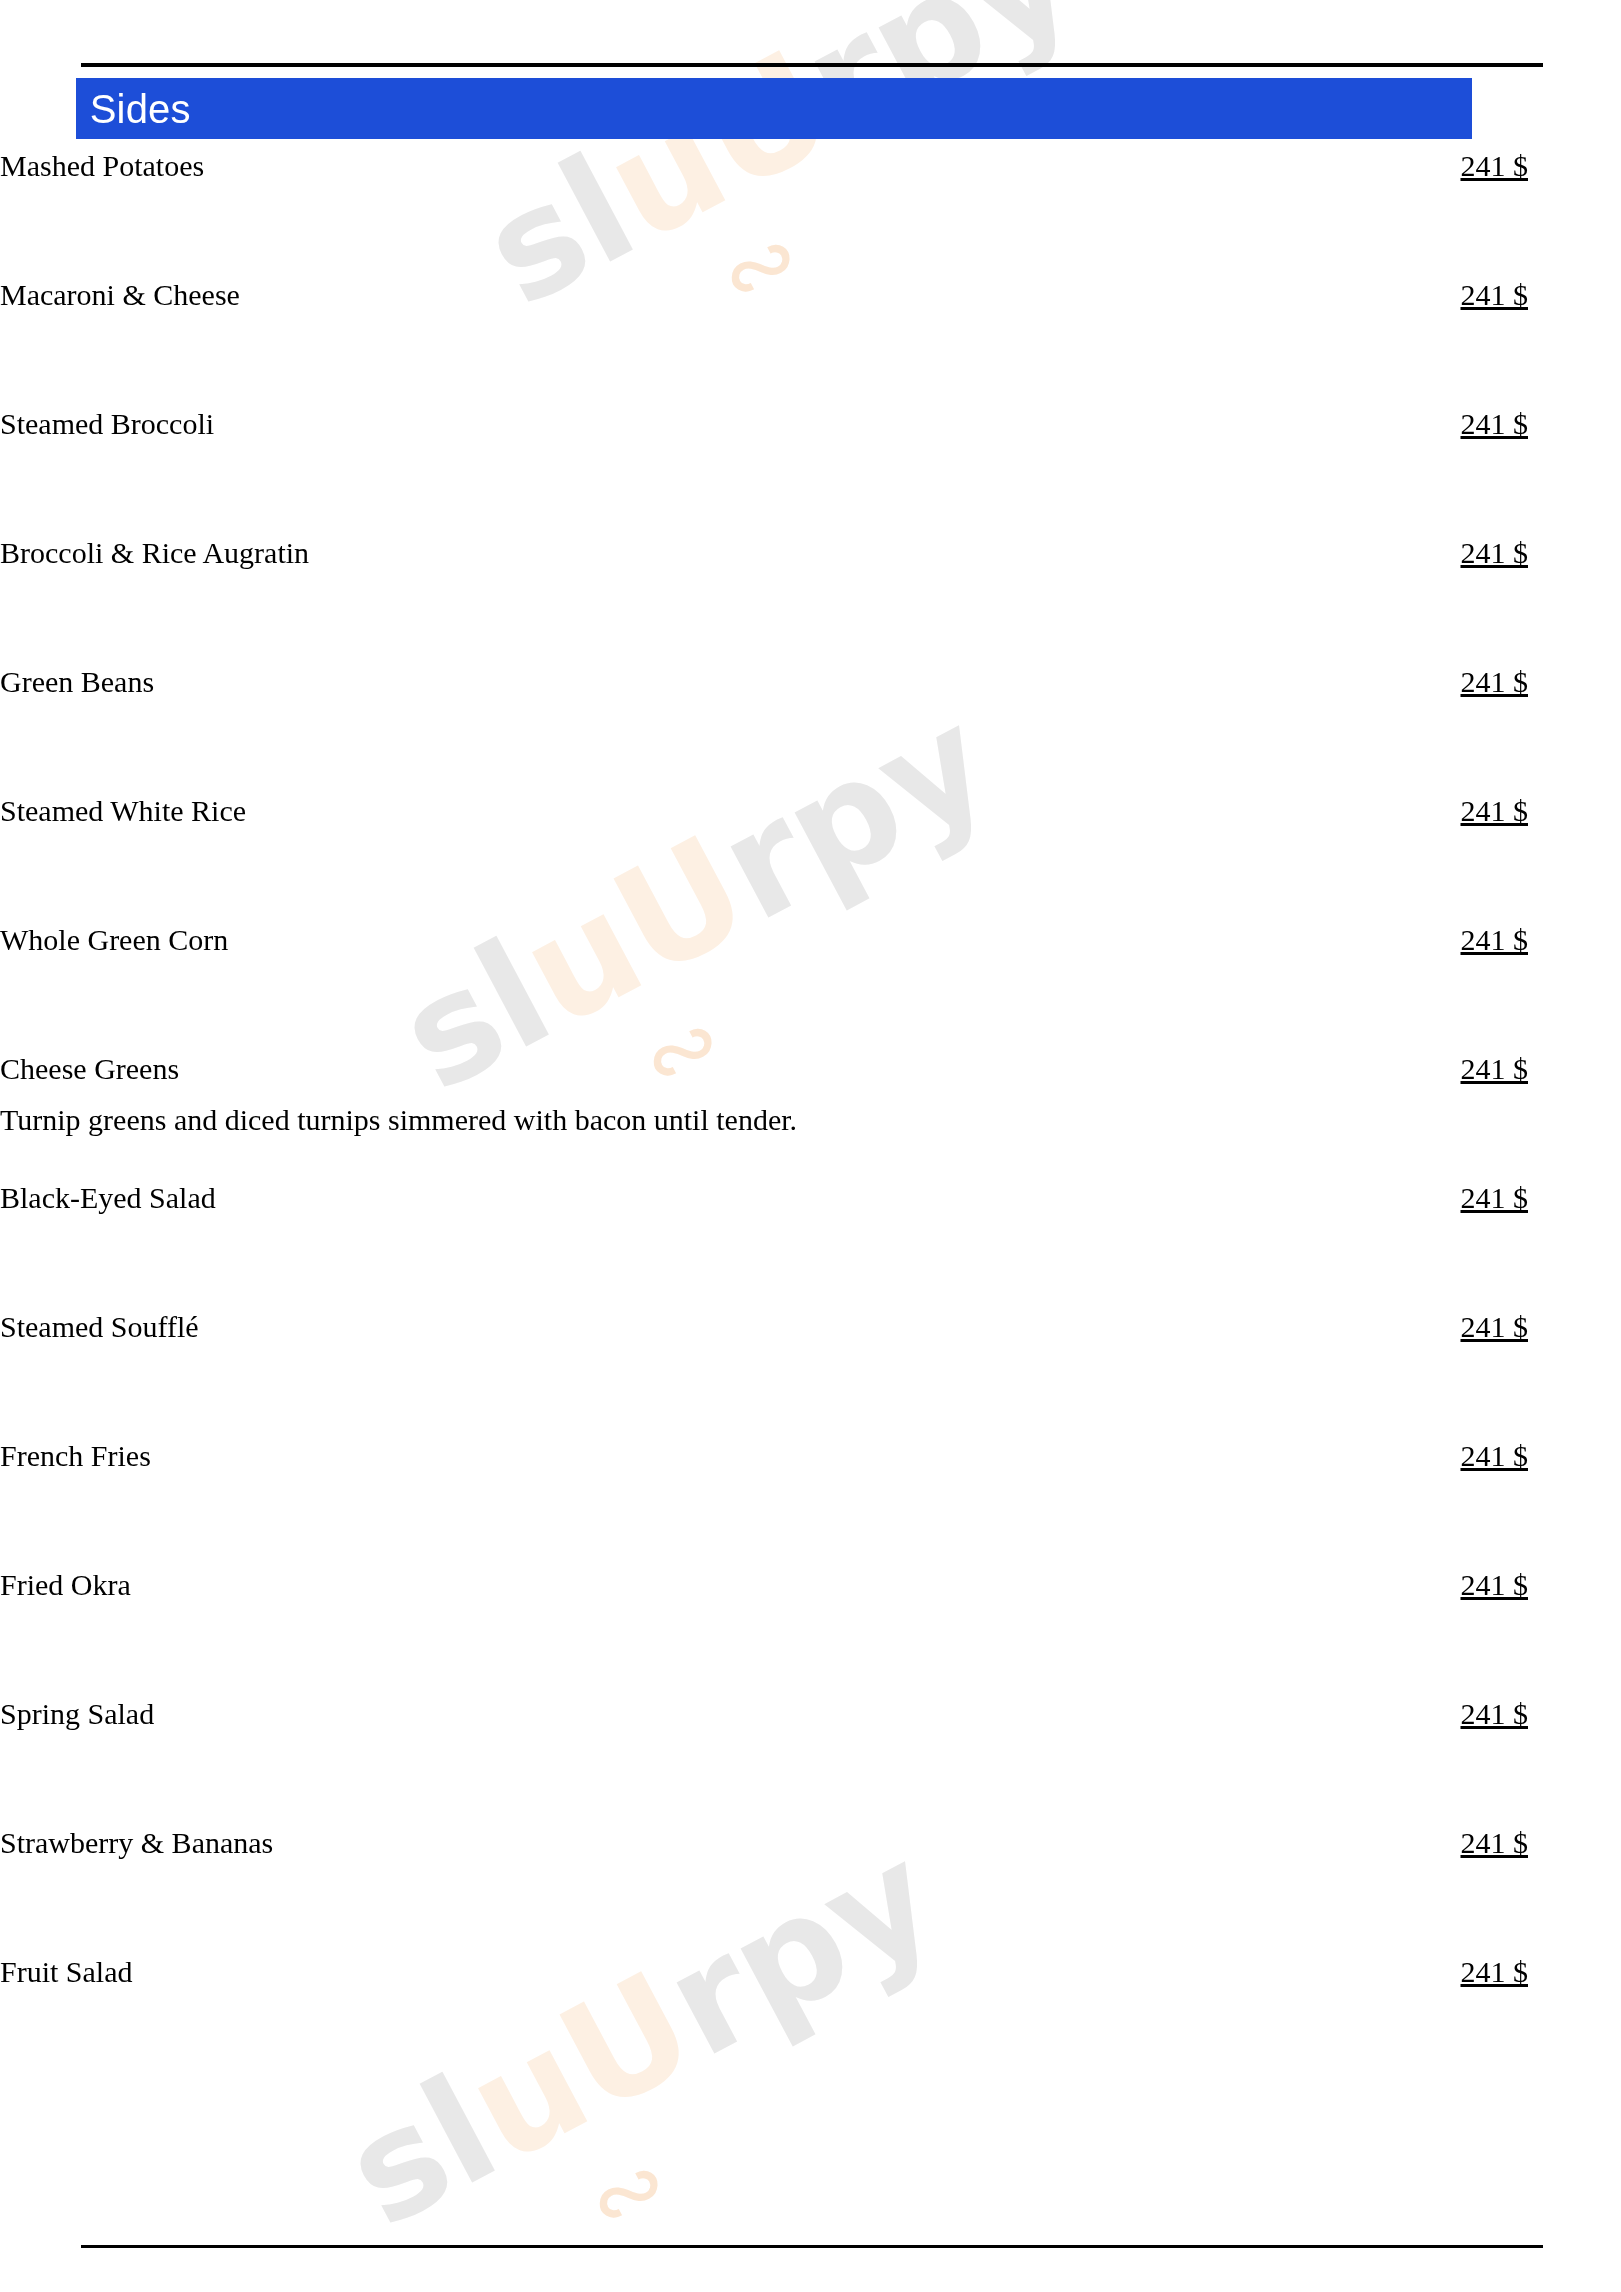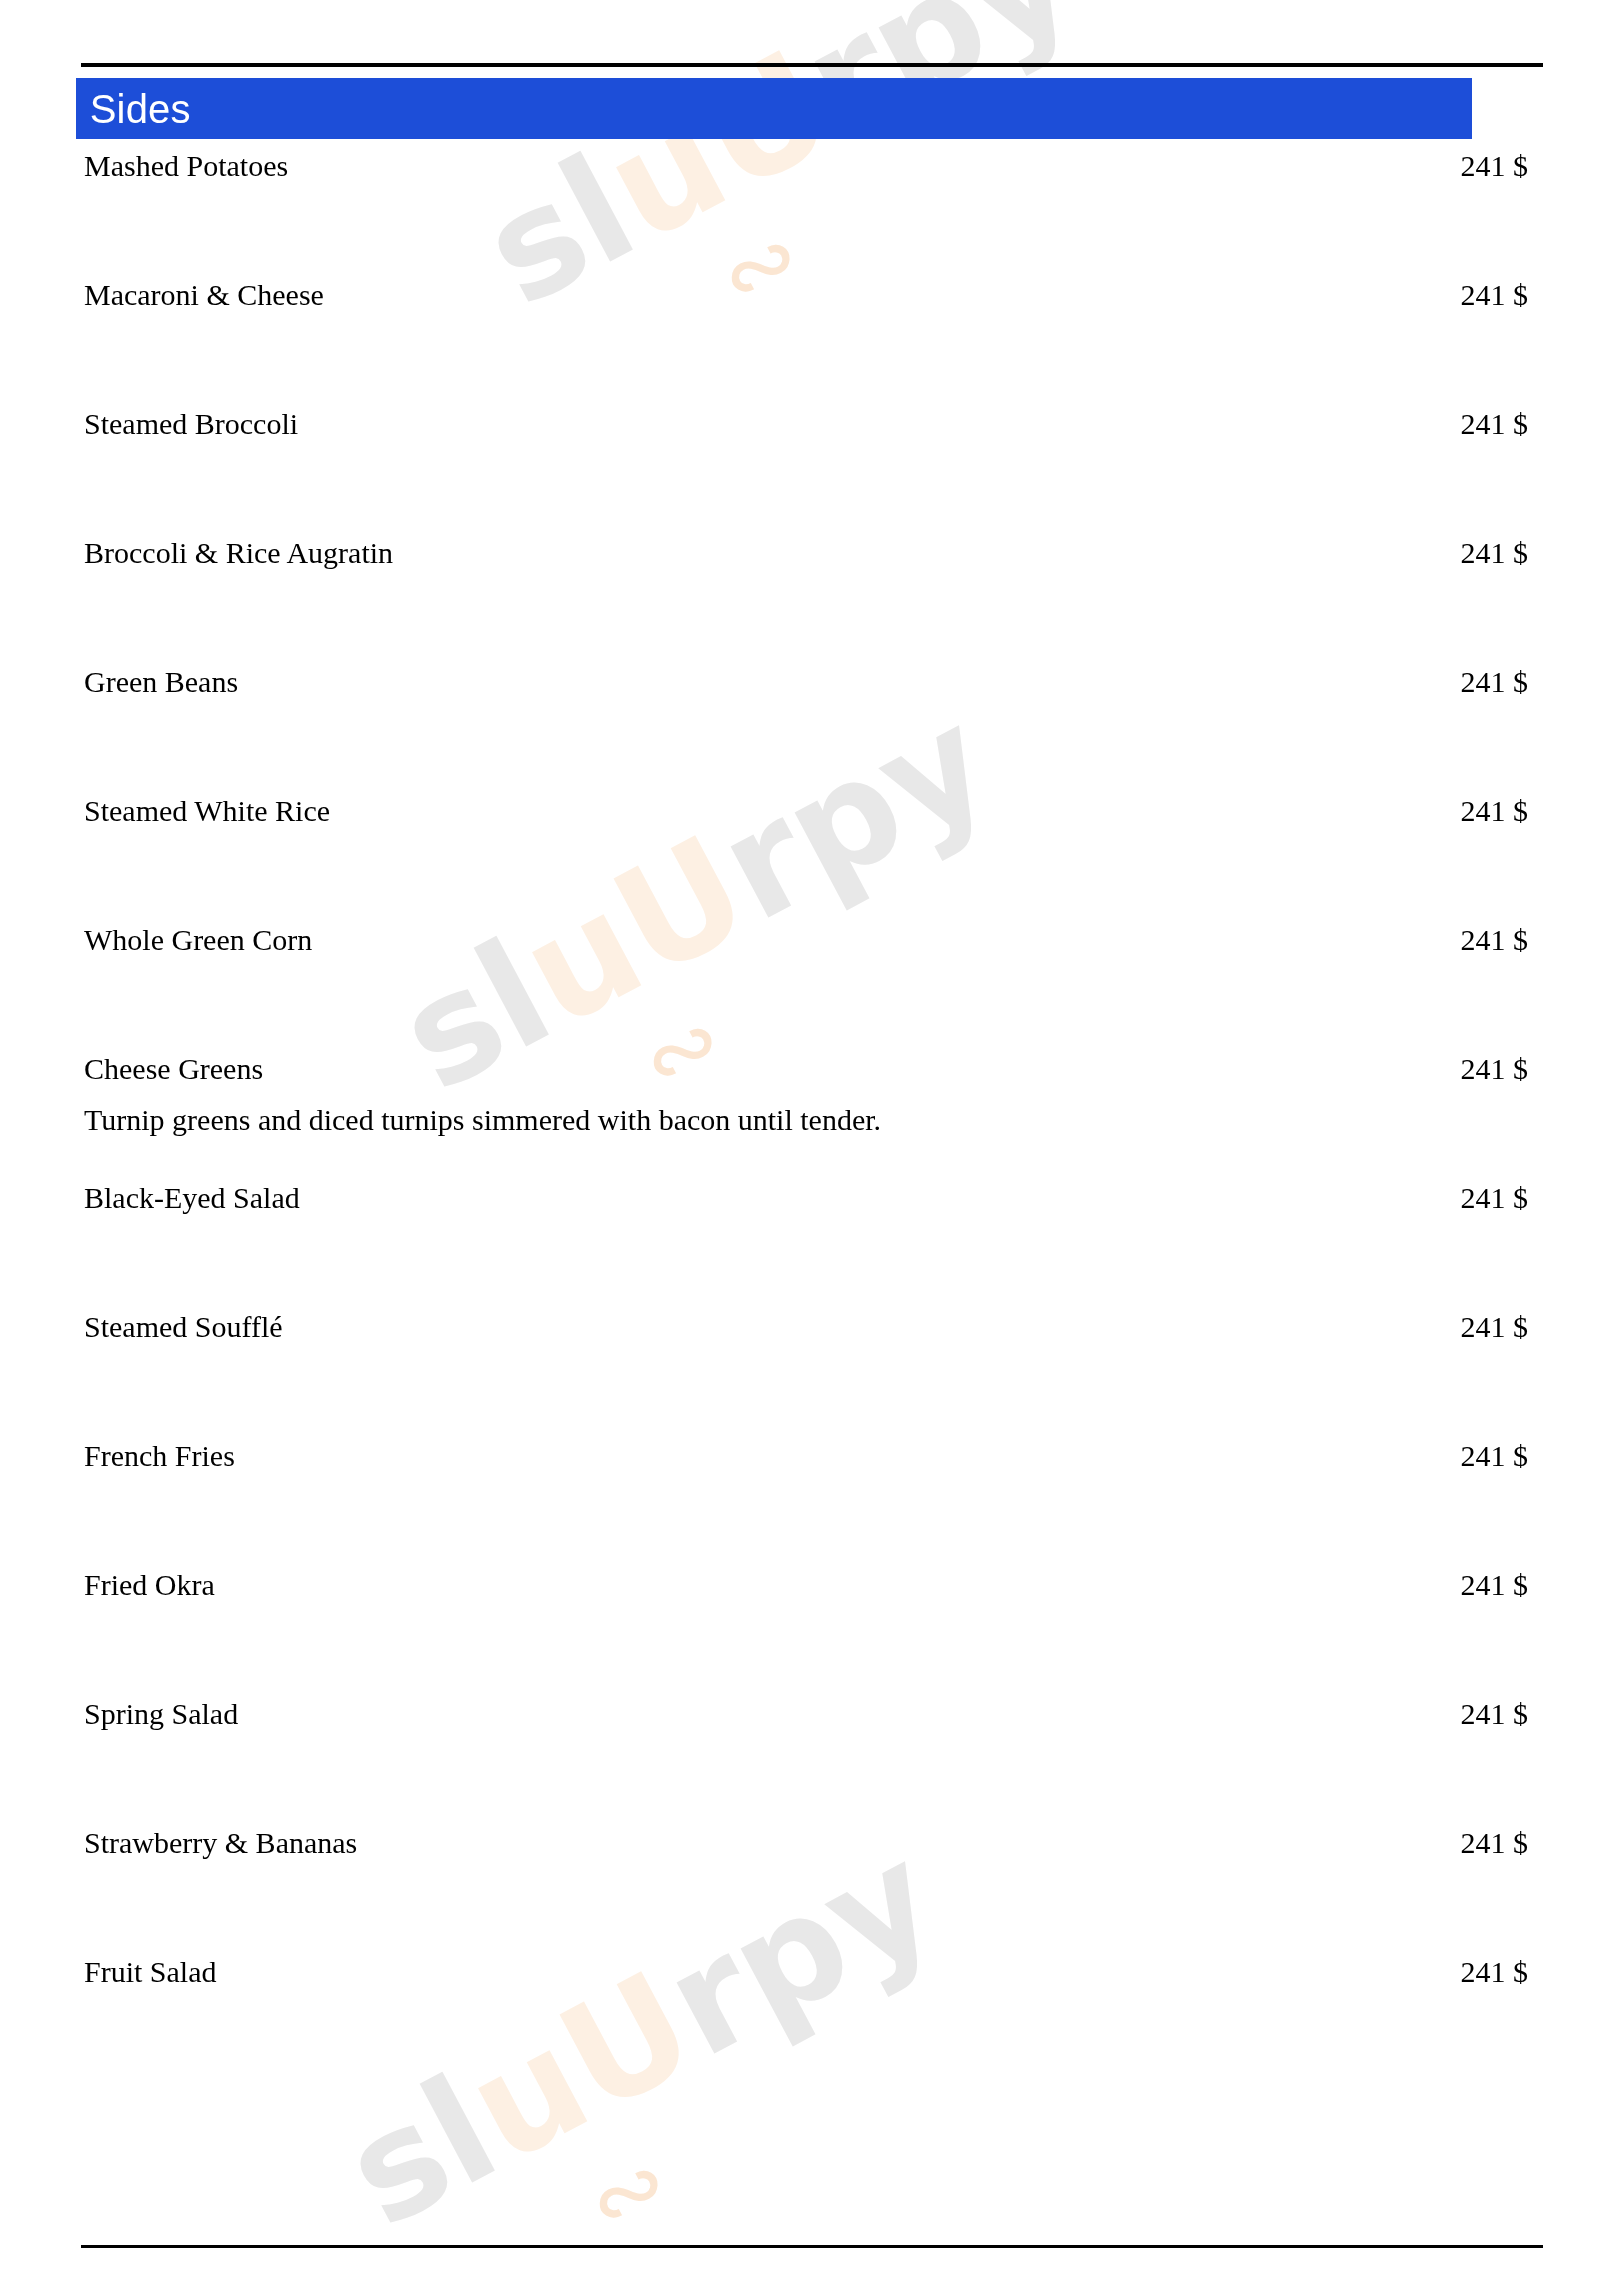--- a/index.html
+++ b/index.html
@@ -110,21 +110,20 @@
   .menu-item {
     position: relative;
     display: flex;
     align-items: flex-start;
     justify-content: space-between;
     padding: 0 0 0 0;
     margin: 0;
     height: 129px;
   }
   .menu-item .text-col {
-    padding-left: 84px;
     max-width: 1157px;
   }
   .menu-item .name {
     font-size: 30px;
     line-height: 1.25;
     color: #000000;
     white-space: nowrap;
   }
   .menu-item .desc {
     font-size: 30px;
@@ -133,20 +132,21 @@
     margin-top: 12px;
   }
   .menu-item .price {
     font-size: 30px;
     line-height: 1.25;
     color: #000000;
     padding-right: 93px;
     white-space: nowrap;
     text-align: right;
     min-width: 147px;
+    text-decoration: underline;
   }
 </style>
 </head>
 <body>
 
 <div class="page">
 
   <div class="watermark-layer">
     <div class="wm wm-1">sl<span class="accent">uU</span>rpy</div>
     <div class="wm wm-2">sl<span class="accent">uU</span>rpy</div>

